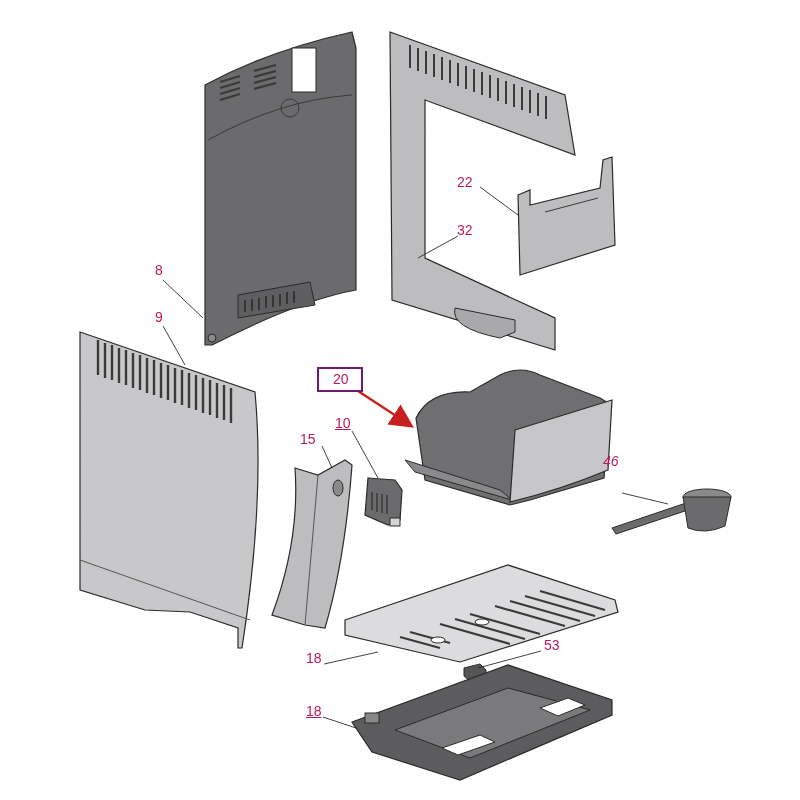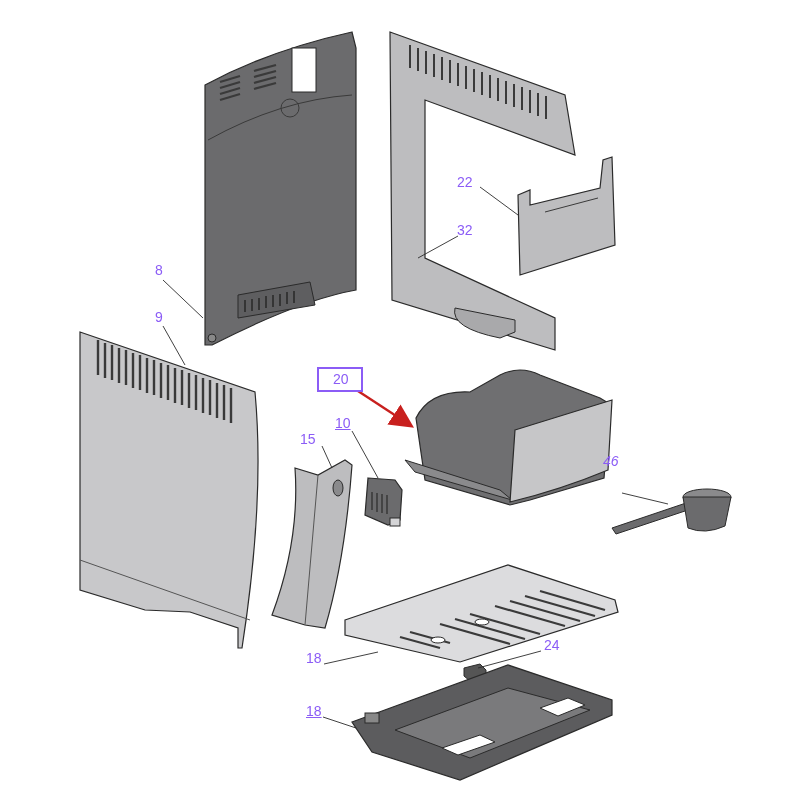--- a/index.html
+++ b/index.html
@@ -1,20 +1,20 @@
 <!DOCTYPE html>
 <html><head>
 <meta charset="utf-8">
 <style>
   html, body { margin: 0; padding: 0; background: #ffffff; }
   body { width: 800px; height: 800px; overflow: hidden; font-family: "Liberation Sans", sans-serif; }
   .stage { position: relative; width: 800px; height: 800px; }
   svg.diagram { position: absolute; left: 0; top: 0; }
-  .callout { position: absolute; font-family: "Liberation Sans", sans-serif; font-size: 14px; color: #8b5cf6; line-height: 1; }
-  .callout.boxed { border: 2px solid #8b5cf6; padding: 3px 12px 4px 14px; background: #fff; }
+  .callout { position: absolute; font-family: "Liberation Sans", sans-serif; font-size: 14px; color: #be185d; line-height: 1; }
+  .callout.boxed { border: 2px solid #701a75; padding: 3px 12px 4px 14px; background: #fff; }
 </style>
 </head>
 <body>
 
 <div class="stage">
   <svg class="diagram" width="800" height="800" viewBox="0 0 800 800">
     <defs>
       <marker id="arrowhead" markerWidth="10" markerHeight="10" refX="8" refY="5" orient="auto">
         <path d="M0,0 L10,5 L0,10 z" fill="#c8201e"></path>
       </marker>
@@ -183,14 +183,14 @@
   <span class="callout" style="left:155px;top:263px;">8</span>
   <span class="callout" style="left:155px;top:310px;">9</span>
   <span class="callout" style="left:335px;top:416px;text-decoration:underline;">10</span>
   <span class="callout" style="left:300px;top:432px;">15</span>
   <span class="callout" style="left:306px;top:704px;text-decoration:underline;">18</span>
   <span class="callout" style="left:306px;top:651px;">18</span>
   <span class="callout boxed" style="left:317px;top:367px;">20</span>
   <span class="callout" style="left:457px;top:223px;">32</span>
   <span class="callout" style="left:457px;top:175px;">22</span>
   <span class="callout" style="left:603px;top:454px;font-style:italic;">46</span>
-  <span class="callout" style="left:544px;top:638px;">24</span>
+  <span class="callout" style="left:544px;top:638px;">53</span>
 </div>
 
 </body></html>

